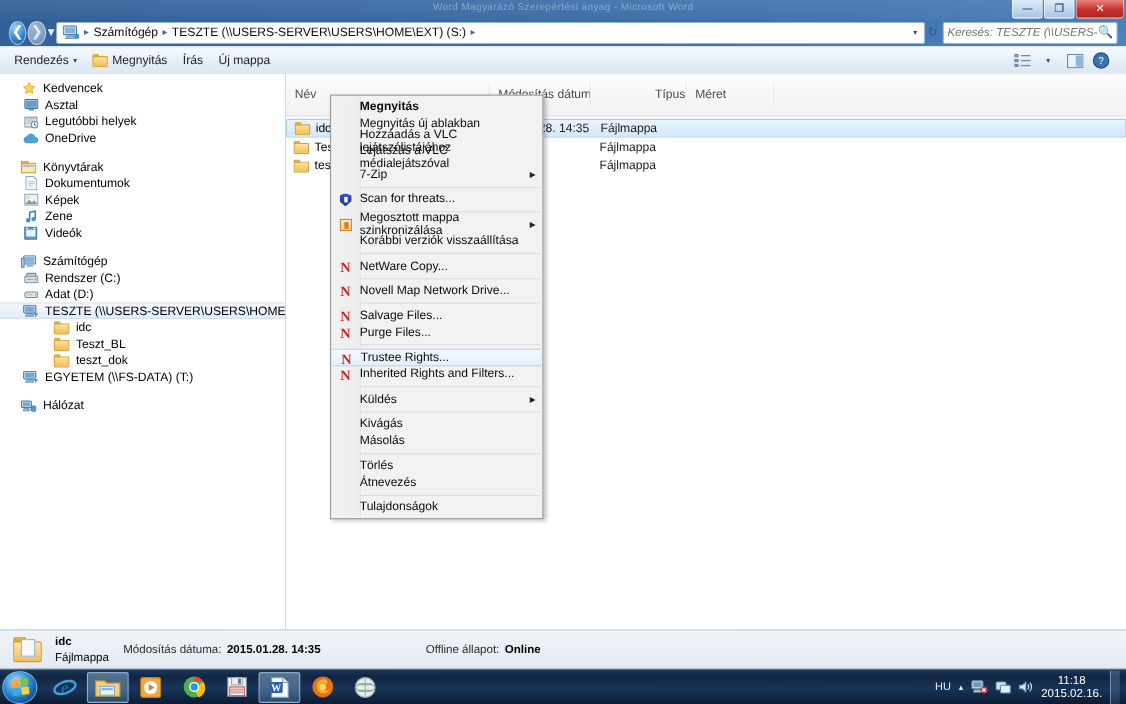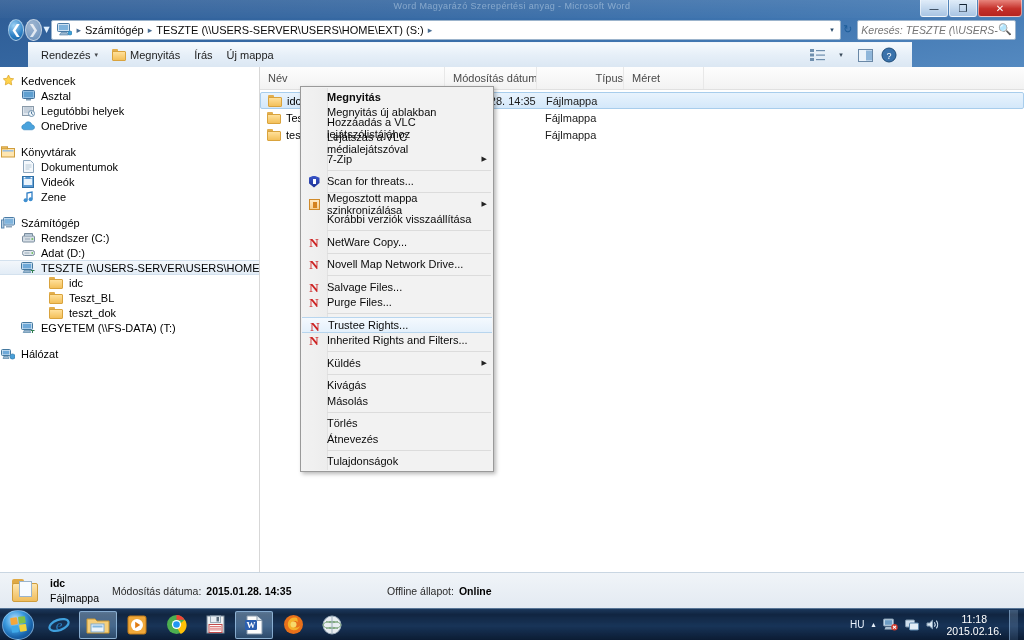--- a/index.html
+++ b/index.html
@@ -97,25 +97,25 @@
   }
   .search-box input {
     flex: 1; border: none; outline: none; font-size: 10.5px;
     font-style: italic; color: #6b6b6b; font-family: "Liberation Sans", sans-serif;
     background: transparent;
   }
   .search-mag { color: #2f6ea8; font-size: 11px; font-family: "DejaVu Sans", sans-serif; }
 
   
   .cmdbar {
-    position: absolute; left: 0; top: 42px; width: 884px; height: 25px;
+    position: absolute; left: 0; top: 42px; width: 1024px; height: 25px;
     background: linear-gradient(180deg, #f6fafd, #e6eff8 50%, #dbe7f3);
     border-top: 1px solid rgba(255,255,255,.6);
     border-bottom: 1px solid #b8c9da;
-    display: flex; align-items: center; padding: 12px 6px; margin-left: 28px;
+    display: flex; align-items: center; padding: 12px 6px;
   }
   .cmd-item {
     display: flex; align-items: center; gap: 4px;
     padding: 2px 7px; font-size: 11px; color: #1d1d1d; white-space: nowrap;
   }
   .cmd-caret { font-size: 7px; color: #44484c; font-family: "DejaVu Sans", sans-serif; }
   .cmd-right { margin-left: auto; display: flex; align-items: center; gap: 2px; padding-right: 6px; }
   .icobox { width: 22px; height: 19px; display: flex; align-items: center; justify-content: center; }
 
   
@@ -124,37 +124,37 @@
     background: #fff; display: flex;
   }
   .navpane {
     width: 259px; height: 100%;
     background: #fff; padding: 6px 0 0 0; overflow: hidden;
     position: relative;
   }
   .nav-group { margin-bottom: 11px; }
   .nav-row {
     height: 15px; display: flex; align-items: center;
-    font-size: 11px; color: #000; gap: 5px;
+    padding-left: 18px; font-size: 11px; color: #000; gap: 5px;
     white-space: nowrap;
   }
   .nav-row.child { padding-left: 20px; }
   .nav-row.child2 { padding-left: 48px; }
   .nav-row.header { font-weight: normal; }
   .nav-row.selected {
     background: linear-gradient(180deg, #f3f7fb, #e2ecf6);
     border-top: 1px solid #d3e1ee; border-bottom: 1px solid #d3e1ee;
   }
   .nav-ico { width: 16px; height: 15px; display: flex; align-items: center; justify-content: center; flex: 0 0 16px;}
   .vsplit { width: 1px; background: #d7d7d7; height: 100%; }
 
   
   .listpane { flex: 1; position: relative; background: #fff; }
   .colhead {
-    height: 23px; display: flex; align-items: center;
+    height: 39px; display: flex; align-items: center;
     background: linear-gradient(180deg, #fdfdfd, #f2f2f2);
     border-bottom: 1px solid #e0e0e0;
     font-size: 11px; color: #4a4a4a;
   }
   .col { padding-left: 8px; border-right: 1px solid #e8e8e8; height: 22px; line-height: 22px; overflow:hidden; white-space:nowrap;}
   .col.c1 { width: 185px; }
   .col.c2 { width: 92px; }
   .col.c3 { width: 87px; text-align: right; }
   .col.c4 { width: 80px; }
   .col.c5 { flex: 1; border-right: none; }
@@ -436,38 +436,48 @@
           <span class="nav-ico">
             <svg width="11" height="13" viewBox="0 0 11 13">
                 <path d="M0.5 0.5h7l3 3v9h-10z" fill="#f4f8fc" stroke="#8fa7bd"></path>
                 <path d="M2.5 5h6M2.5 7h6M2.5 9h4" stroke="#a8bccd" stroke-width=".8"></path>
               </svg>
           </span>
           <span>Dokumentumok</span>
         </div>
         <div class="nav-row child">
           <span class="nav-ico">
+            <svg width="13" height="11" viewBox="0 0 13 11">
+                <rect x="0.5" y="0.5" width="12" height="10" fill="#e8f2fa" stroke="#7e9cb5"></rect>
+                <circle cx="3.5" cy="3.3" r="1.2" fill="#f6d35a"></circle>
+                <path d="M1 9.5l3.5-4 2.5 2.6 2-2 3 3.4z" fill="#72b36c"></path>
+              </svg>
+          </span>
+          <span>Képek</span>
+        </div>
+        <div class="nav-row child">
+          <span class="nav-ico">
+            <svg width="11" height="12" viewBox="0 0 11 12">
+                <path d="M4 9V2l5-1v7" stroke="#2f7dc4" stroke-width="1.3" fill="none"></path>
+                <circle cx="2.6" cy="9.2" r="2" fill="#3f8fd0"></circle>
+                <circle cx="7.6" cy="8.2" r="2" fill="#3f8fd0"></circle>
+              </svg>
+          </span>
+          <span>Zene</span>
+        </div>
+        <div class="nav-row child">
+          <span class="nav-ico">
             <svg width="12" height="12" viewBox="0 0 12 12">
                 <rect x="0.5" y="0.5" width="11" height="11" fill="#5b9ad3" stroke="#2e6fa5"></rect>
                 <rect x="1.8" y="3" width="8.4" height="6" fill="#eaf4fc"></rect>
                 <rect x="1.8" y="1" width="1.6" height="1.4" fill="#fff"></rect>
                 <rect x="8.6" y="1" width="1.6" height="1.4" fill="#fff"></rect>
               </svg>
           </span>
           <span>Videók</span>
-        </div>
-        <div class="nav-row child">
-          <span class="nav-ico">
-            <svg width="11" height="12" viewBox="0 0 11 12">
-                <path d="M4 9V2l5-1v7" stroke="#2f7dc4" stroke-width="1.3" fill="none"></path>
-                <circle cx="2.6" cy="9.2" r="2" fill="#3f8fd0"></circle>
-                <circle cx="7.6" cy="8.2" r="2" fill="#3f8fd0"></circle>
-              </svg>
-          </span>
-          <span>Zene</span>
         </div>
       </div>
 
       <div class="nav-group">
         <div class="nav-row header">
           <span class="nav-ico">
             <svg width="14" height="12" viewBox="0 0 14 12">
                 <rect x="2.5" y="0.5" width="11" height="7.5" rx="1" fill="#cfe2f2" stroke="#4a7ba5"></rect>
                 <rect x="3.8" y="1.8" width="8.4" height="5" fill="#7fb3dc"></rect>
                 <rect x="0.5" y="3" width="2.4" height="8" fill="#b9cfe2" stroke="#5b87ae"></rect>

